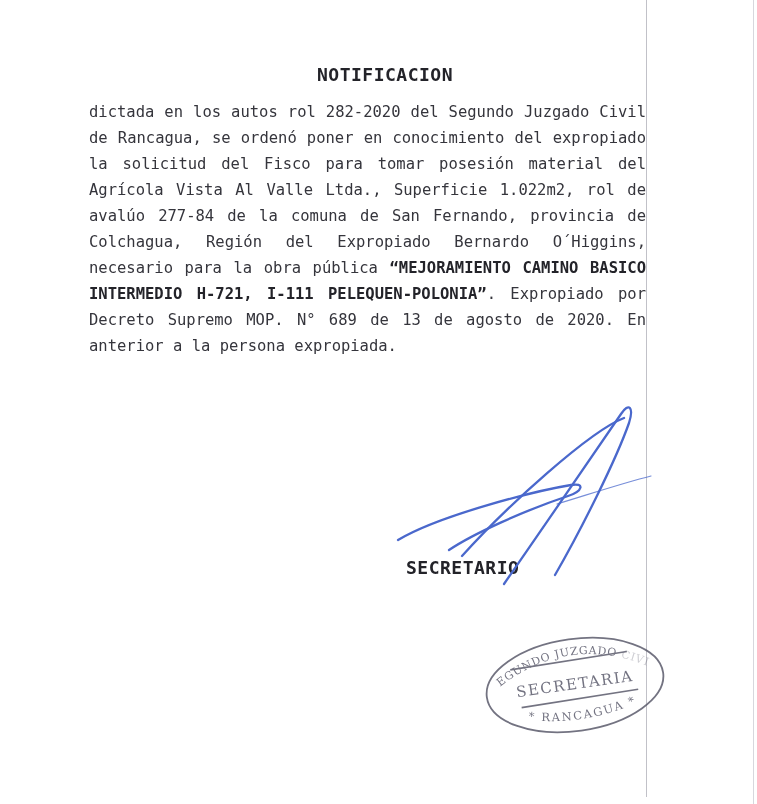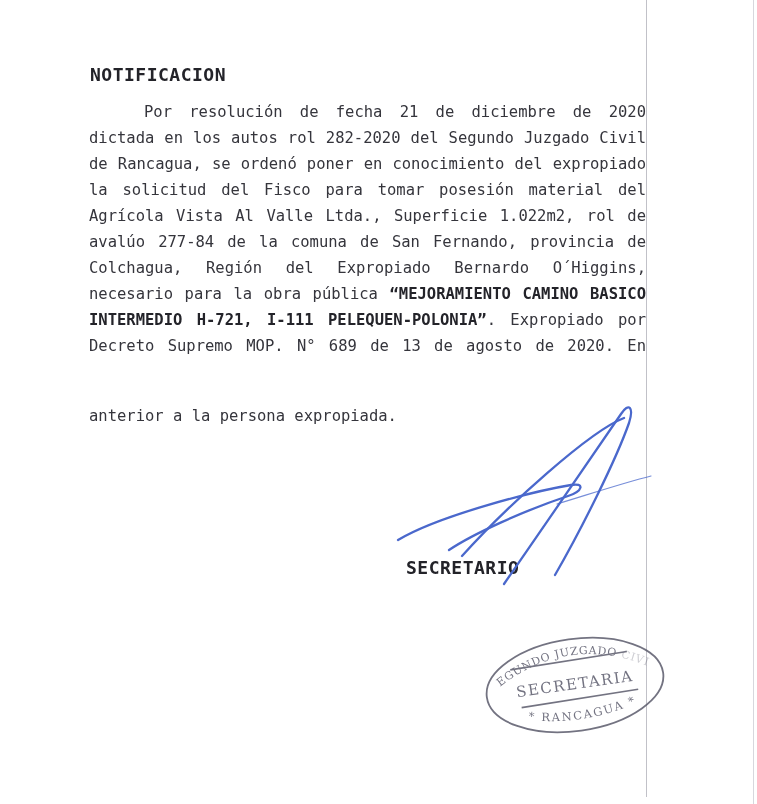--- a/index.html
+++ b/index.html
@@ -20,32 +20,32 @@
     position: absolute; left: 646px; top: 0; width: 1px; height: 797px;
     background: var(--margin-line); opacity: .85;
   }
   .scan-edge {
     position: absolute; left: 753px; top: 0; width: 1px; height: 804px;
     background: var(--scan-edge);
   }
 
   .doc-title {
     position: absolute; left: 90px; top: 64px; width: 590px;
-    text-align: left; font-weight: bold; font-size: 18px;
+    text-align: center; font-weight: bold; font-size: 18px;
     letter-spacing: .5px; color: var(--bold-ink);
   }
 
   .doc-body {
     position: absolute; left: 89px; top: 99px; width: 557px;
     font-size: 15.5px; line-height: 26px; color: var(--ink);
     text-align: justify;
   }
   .line { text-align: justify; text-align-last: justify; white-space: normal; }
   .line.indent { padding-left: 55px; }
-  .line.last { text-align-last: left; margin-top: 44px; }
+  .line.last { text-align-last: left; }
   .seg-bold { font-weight: bold; color: var(--bold-ink); }
 
   .sig-label {
     position: absolute; left: 406px; top: 557px;
     font-weight: bold; font-size: 18px; letter-spacing: .5px;
     color: var(--bold-ink);
   }
 
   .signature-svg { position: absolute; left: 385px; top: 398px; }
   .sig-stroke { fill: none; stroke: var(--signature-blue);
@@ -62,21 +62,20 @@
 </style>
 </head>
 <body>
 
 <div class="margin-line"></div>
 <div class="scan-edge"></div>
 
 <div class="doc-title">NOTIFICACION</div>
 
 <div class="doc-body" id="doc-body">
-    <div class="line indent"><span>Por resolución de fecha 21 de diciembre de 2020</span></div>
     <div class="line"><span>dictada en los autos rol 282-2020 del Segundo Juzgado Civil</span></div>
     <div class="line"><span>de Rancagua, se ordenó poner en conocimiento del expropiado</span></div>
     <div class="line"><span>la solicitud del Fisco para tomar posesión material del</span></div>
     <div class="line"><span>Agrícola Vista Al Valle Ltda., Superficie 1.022m2, rol de</span></div>
     <div class="line"><span>avalúo 277-84 de la comuna de San Fernando, provincia de</span></div>
     <div class="line"><span>Colchagua, Región del Expropiado Bernardo O´Higgins,</span></div>
     <div class="line"><span>necesario para la obra pública </span><span class="seg-bold">“MEJORAMIENTO CAMINO BASICO</span></div>
     <div class="line"><span class="seg-bold">INTERMEDIO H-721, I-111 PELEQUEN-POLONIA”</span><span>. Expropiado por</span></div>
     <div class="line"><span>Decreto Supremo MOP. N° 689 de 13 de agosto de 2020. En</span></div>
     <div class="line last"><span>anterior a la persona expropiada.</span></div>

